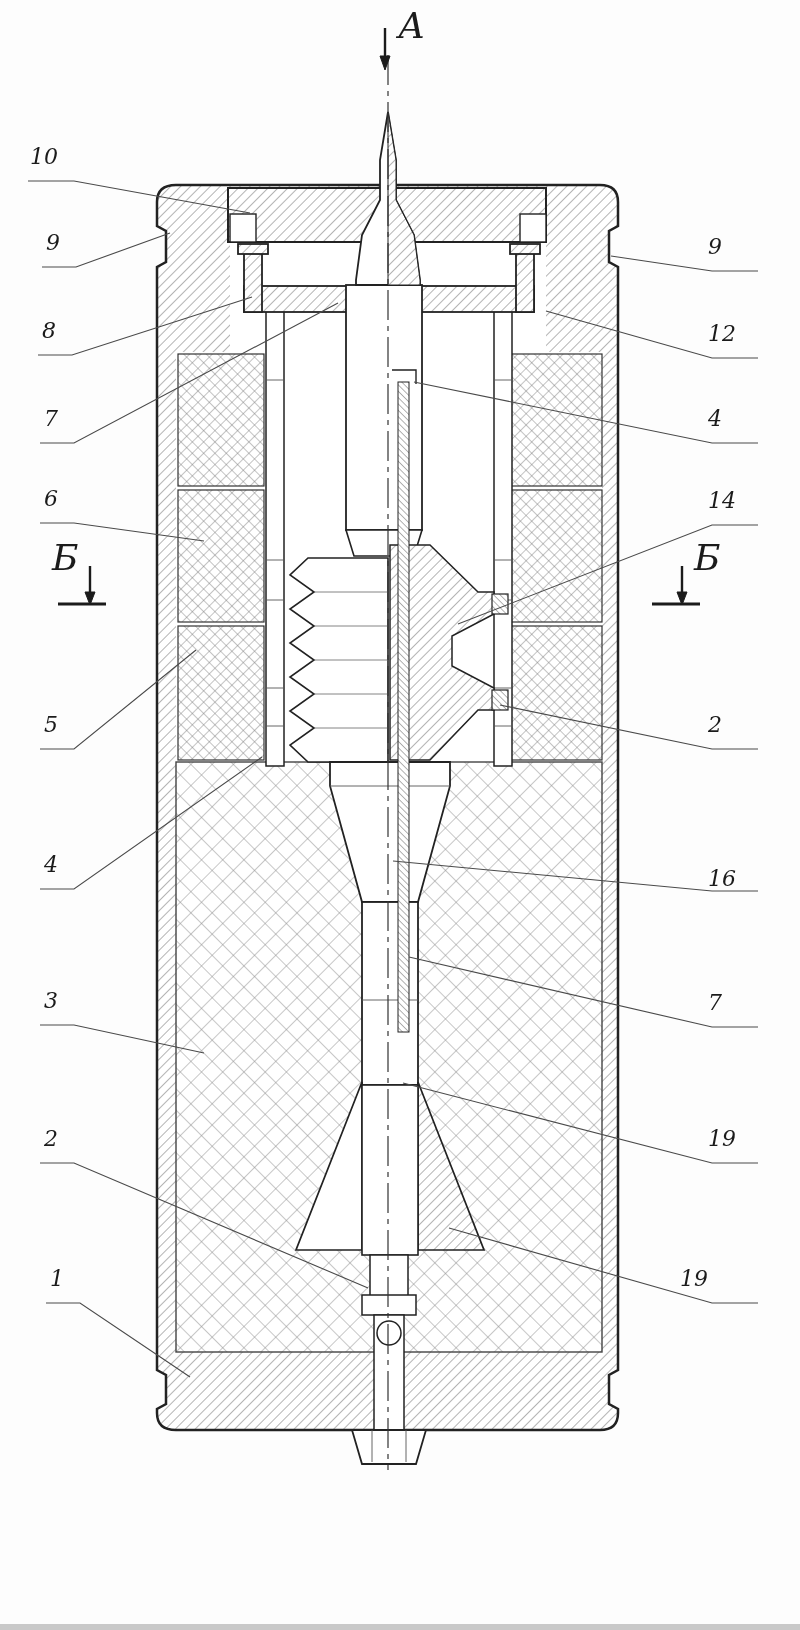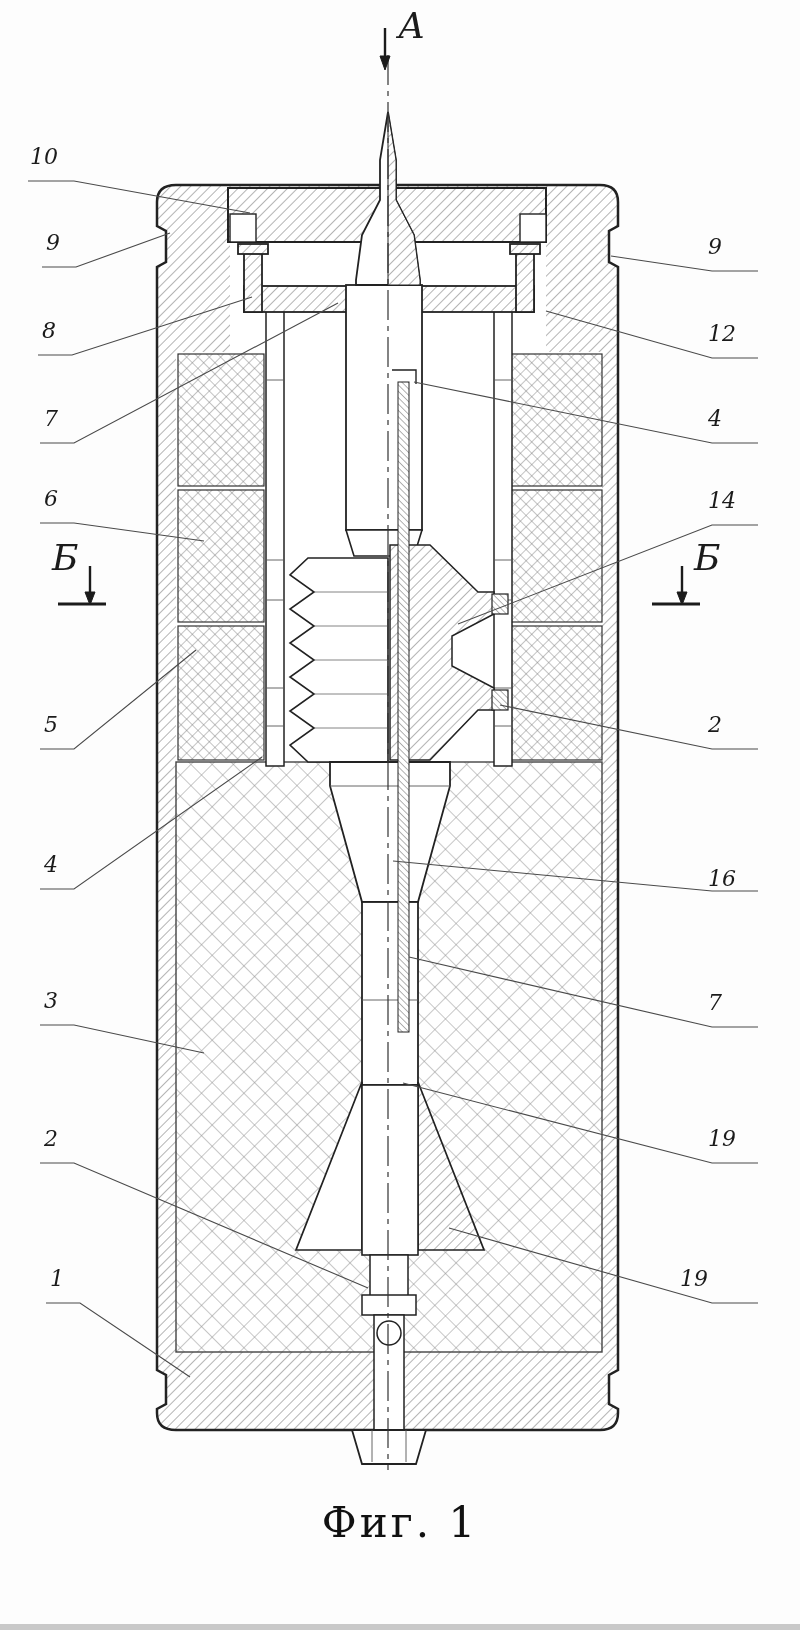--- a/index.html
+++ b/index.html
@@ -173,16 +173,15 @@
   <div class="callout" style="left:708px;top:714px">2</div>
   <div class="callout" style="left:708px;top:868px">16</div>
   <div class="callout" style="left:708px;top:992px">7</div>
   <div class="callout" style="left:708px;top:1128px">19</div>
   <div class="callout" style="left:680px;top:1268px">19</div>
 
   <div class="section-letter" style="left:398px;top:8px">А</div>
   <div class="section-letter" style="left:52px;top:540px">Б</div>
   <div class="section-letter" style="left:694px;top:540px">Б</div>
 
-  <div class="caption">Фиг. 1</div>
 
   <div class="bottom-strip"></div>
 </div>
 
 </body></html>

